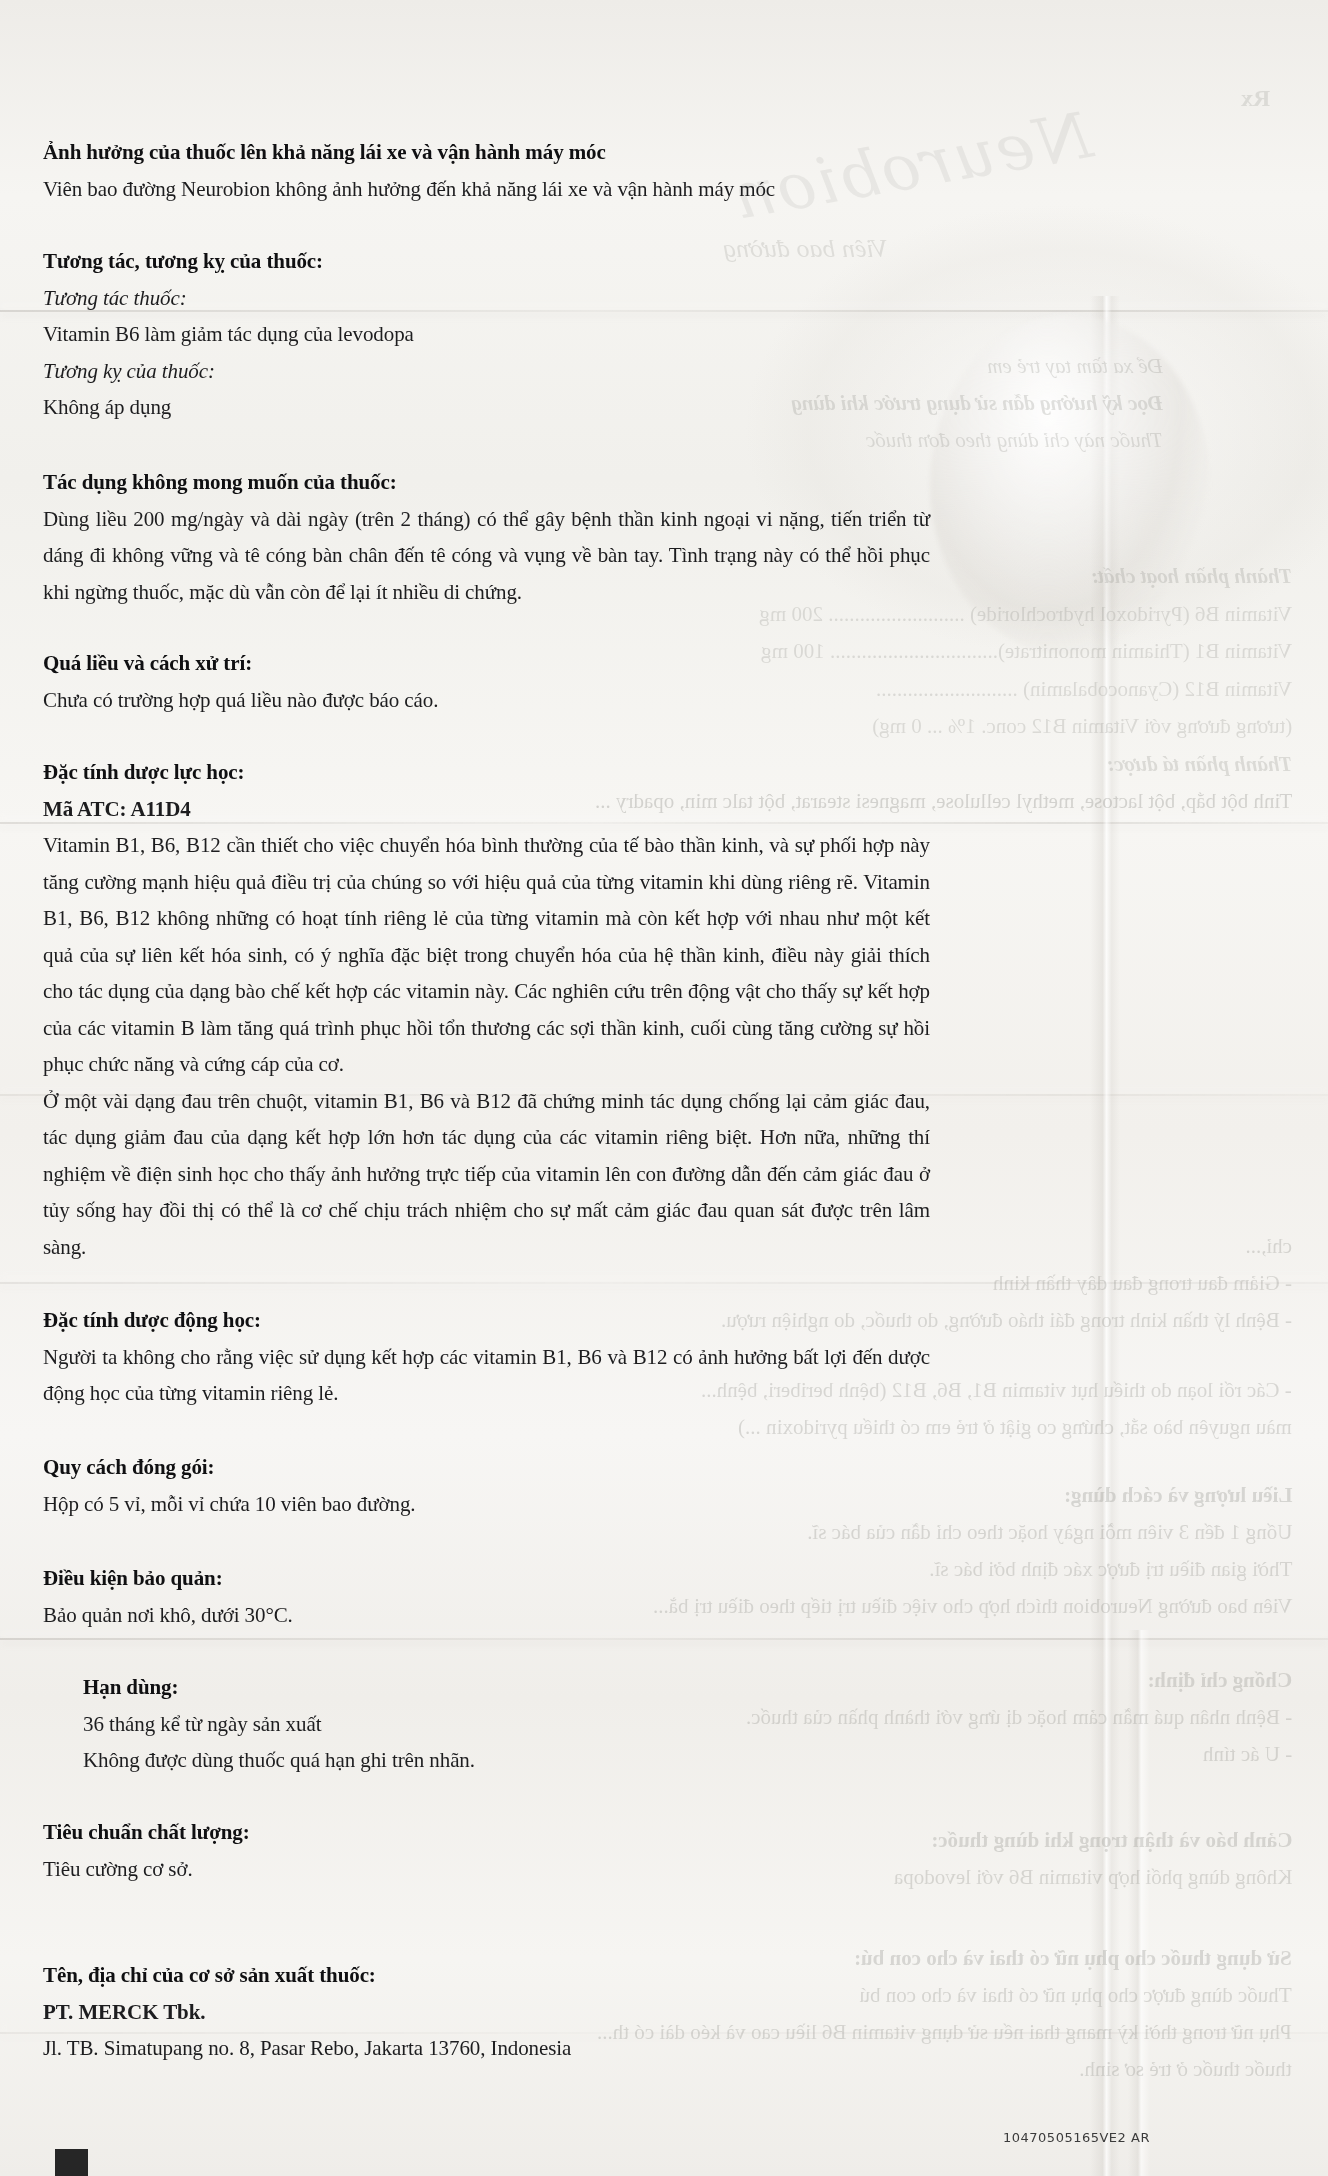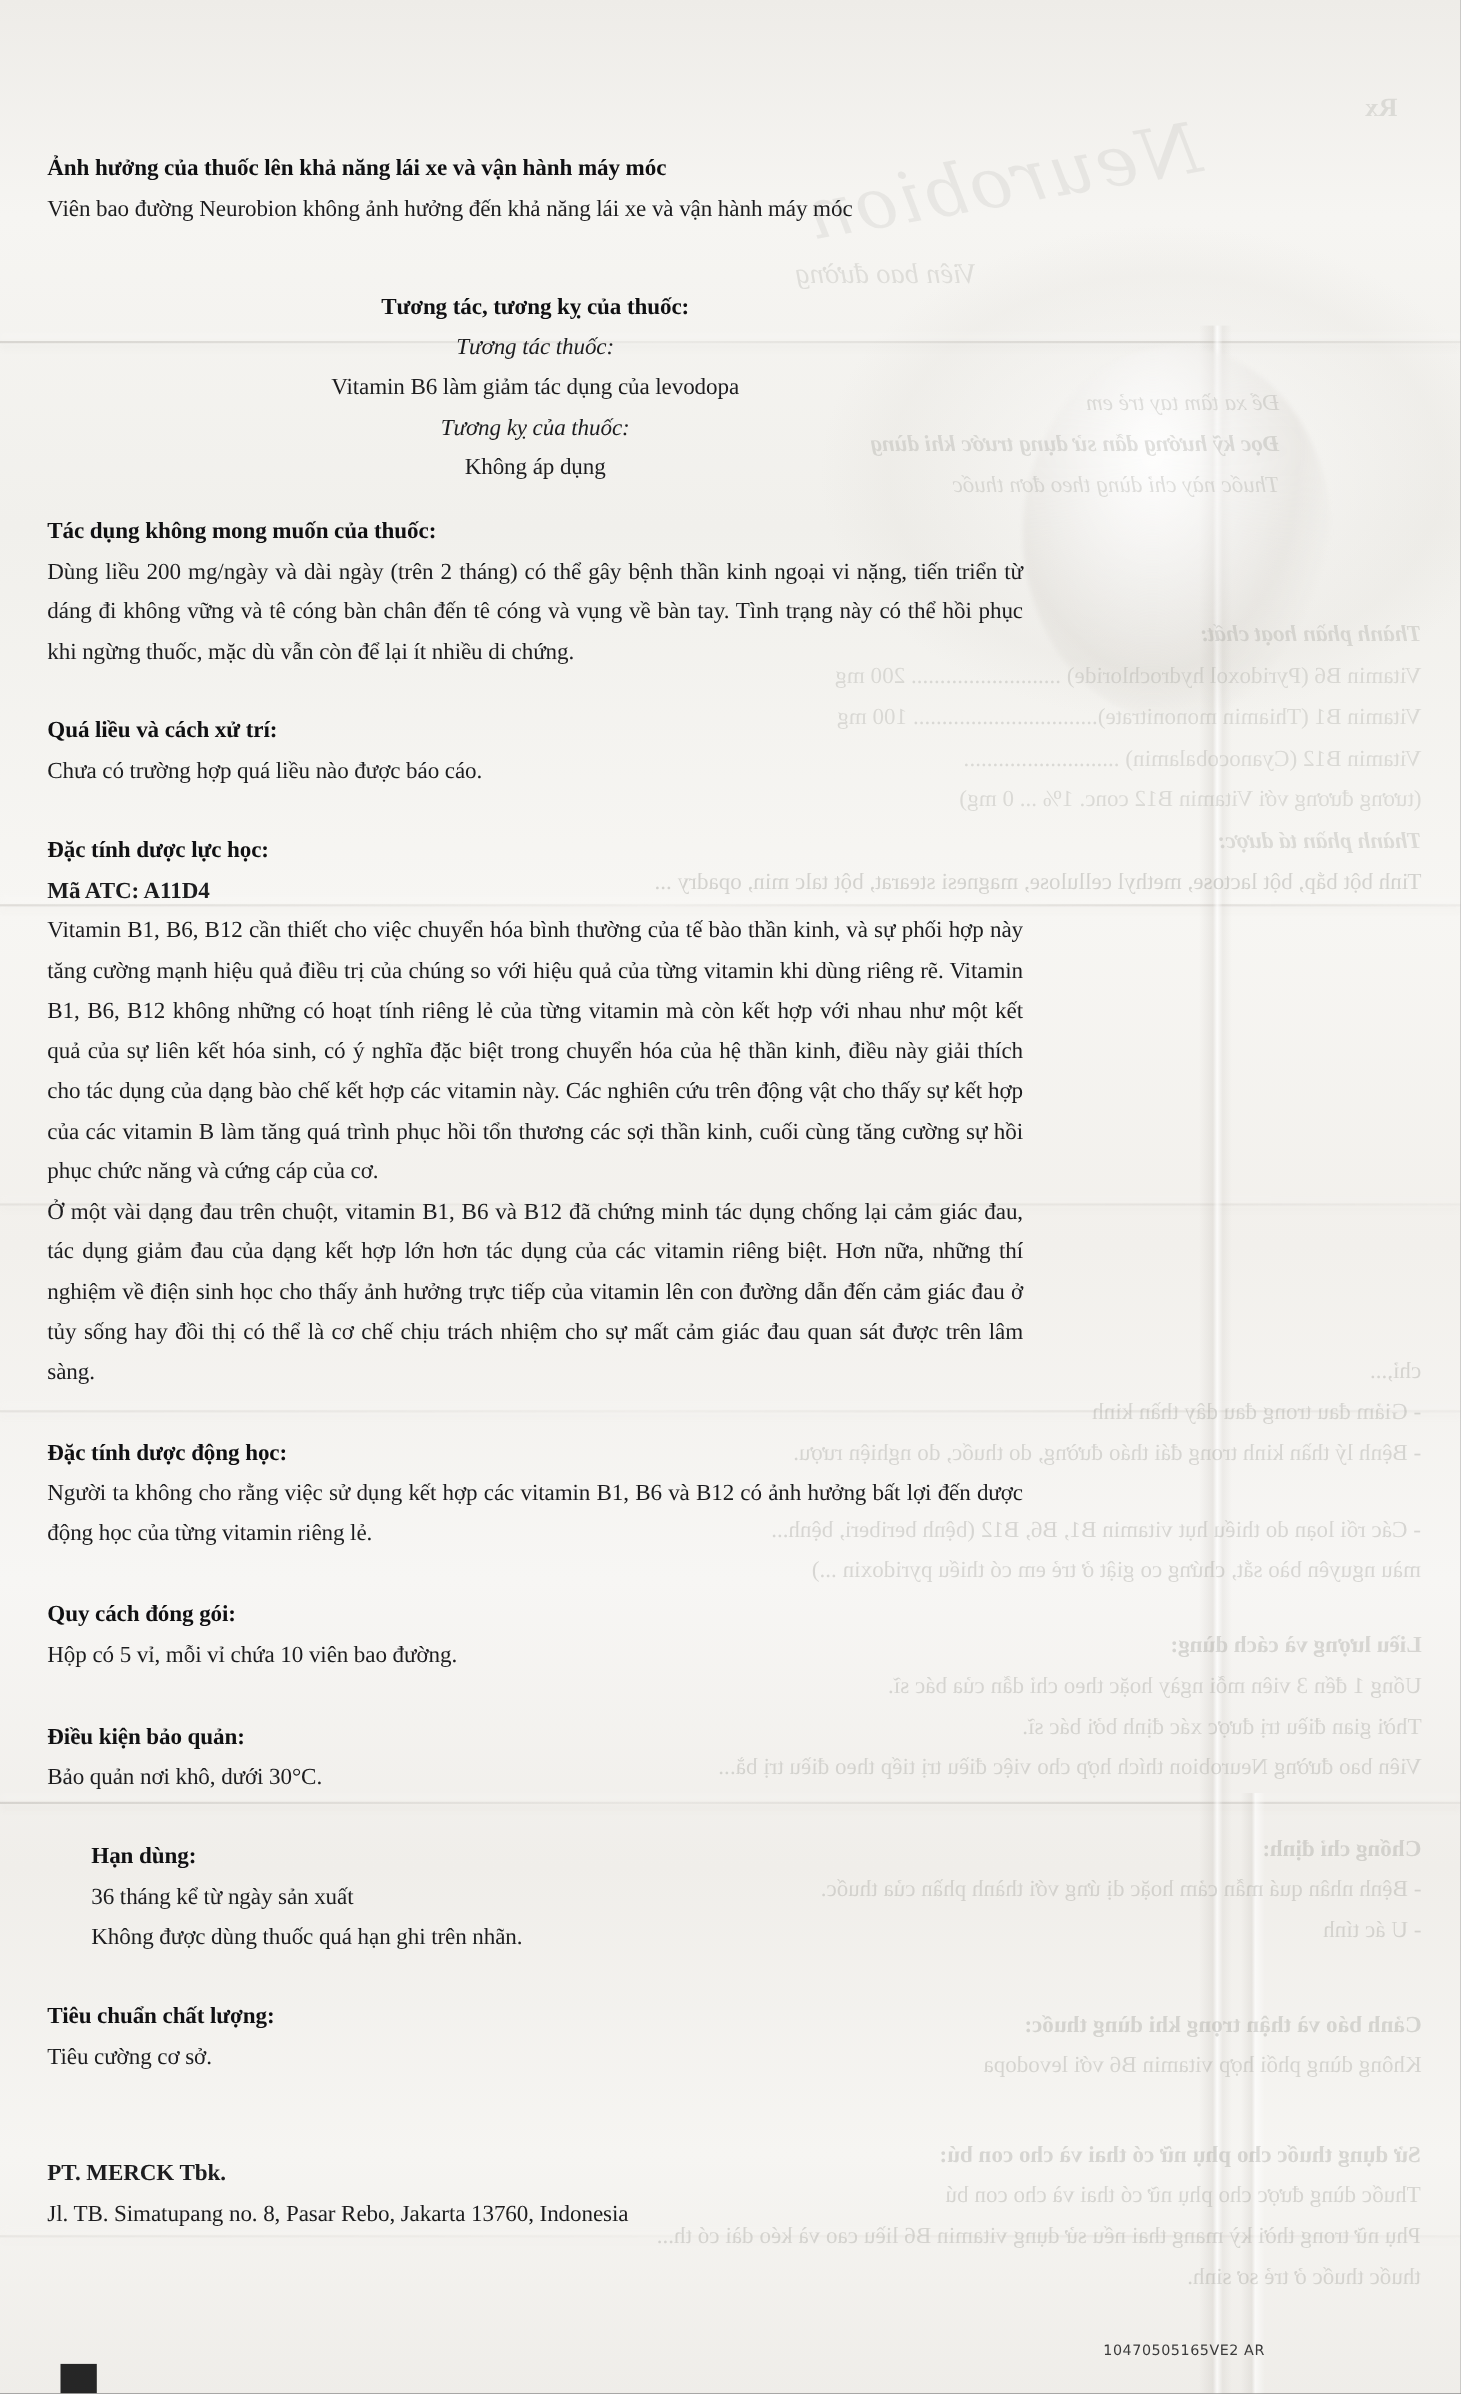--- a/index.html
+++ b/index.html
@@ -25,21 +25,21 @@
     background:radial-gradient(ellipse at 42% 28%,rgba(255,255,255,.8),rgba(202,197,190,.22) 58%,rgba(0,0,0,0) 75%);
     filter:blur(2px);}
   
   .content{position:absolute;left:43px;top:0;width:887px;font-size:21px;line-height:36.5px;letter-spacing:-.1px;}
   .section{position:absolute;left:0;width:100%;}
   .heading{font-weight:700;color:#101012;}
   .blk{font-weight:400;}
   .blk.i{font-style:italic;}
   .blk.b{font-weight:700;}
   .blk.para{text-align:justify;}
-  .sec-0{top:134px;} .sec-1{top:260px;text-align:center;} .sec-2{top:464px;} .sec-3{top:645px;}
+  .sec-0{top:134px;} .sec-1{top:243px;} .sec-2{top:464px;} .sec-3{top:645px;}
   .sec-4{top:754px;} .sec-5{top:1302px;} .sec-6{top:1449px;} .sec-7{top:1560px;}
   .sec-8{top:1669px;margin-left:40px;} .sec-9{top:1814px;} .sec-10{top:1957px;}
   
   .bleed{position:absolute;transform:scaleX(-1);color:#8f8f89;opacity:.30;
     font-size:21px;line-height:37px;white-space:nowrap;text-align:left;width:max-content;}
   .bl.b{font-weight:700;}
   .bl.i{font-style:italic;}
   .bl.dk{color:#6f6f69;}
   .bg-rx{top:80px;right:58px;font-size:24px;font-weight:700;opacity:.22;}
   .bg-brand{top:148px;right:235px;font-size:64px;font-style:italic;letter-spacing:2px;
@@ -171,20 +171,21 @@
       <div class="section sec-8">
         <div class="heading">Hạn dùng:</div>
         <div class="blk n">36 tháng kể từ ngày sản xuất</div>
         <div class="blk n">Không được dùng thuốc quá hạn ghi trên nhãn.</div>
       </div>
       <div class="section sec-9">
         <div class="heading">Tiêu chuẩn chất lượng:</div>
         <div class="blk n">Tiêu cường cơ sở.</div>
       </div>
       <div class="section sec-10">
+        <div class="heading">Tên, địa chỉ của cơ sở sản xuất thuốc:</div>
         <div class="blk b">PT. MERCK Tbk.</div>
         <div class="blk n">Jl. TB. Simatupang no. 8, Pasar Rebo, Jakarta 13760, Indonesia</div>
       </div>
     </div>
 
   <div class="footer-code">10470505165VE2 AR</div>
   <div class="crop-mark"></div>
 </div>
 
 </body></html>

